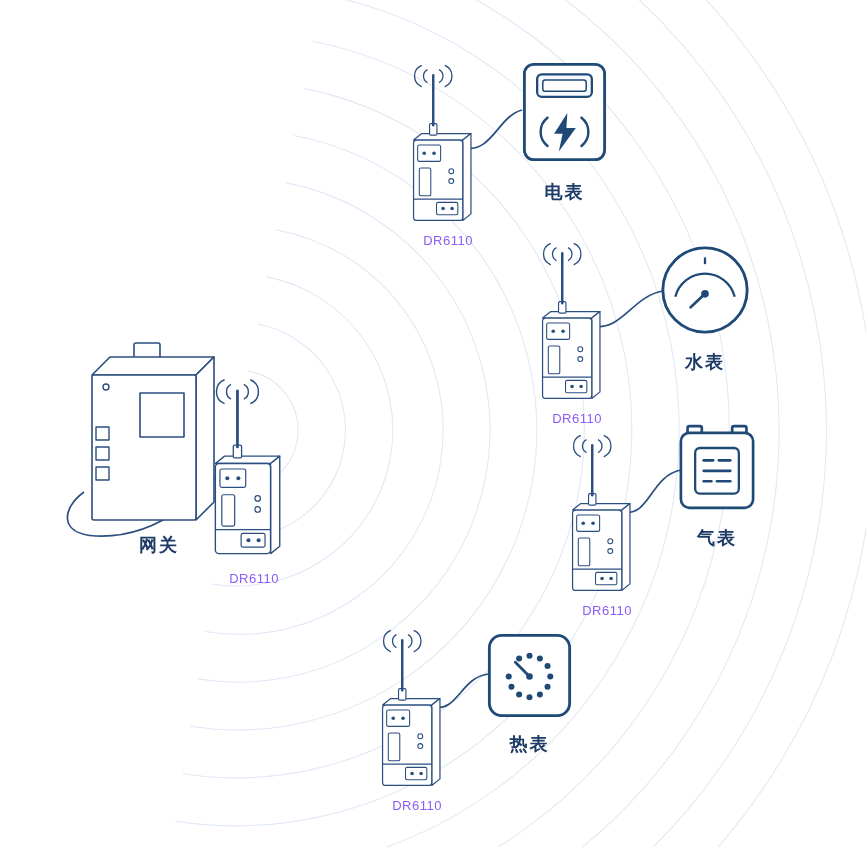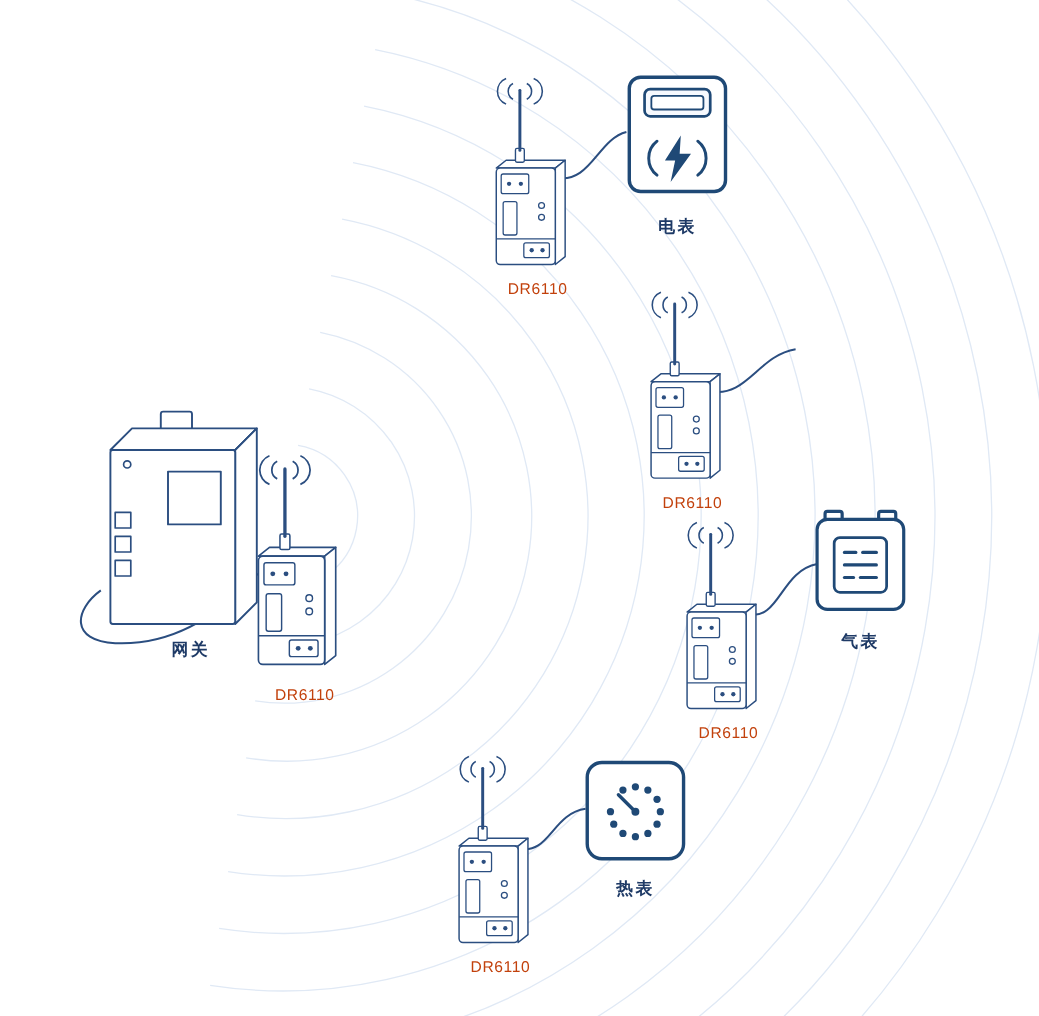--- a/index.html
+++ b/index.html
@@ -4,22 +4,22 @@
 <style>
   html,body{margin:0;padding:0;background:#fff;}
   #canvas{
     position:relative;width:866px;height:847px;background:#ffffff;
     overflow:hidden;font-family:"Liberation Sans",sans-serif;
   }
   .layer{position:absolute;left:0;top:0;}
   #arcs path{fill:none;stroke-width:1.1;}
   #cables path{fill:none;stroke:#2b4e80;stroke-width:1.7;}
   .dev{position:absolute;display:flex;flex-direction:column;align-items:center;}
-  .model-label{margin-top:6px;font-size:13px;color:#c2410c;letter-spacing:.5px;}
-  .cn-label{font-size:14px;font-weight:600;color:#1e3a66;letter-spacing:2px;text-align:center;}
+  .model-label{margin-top:6px;font-size:13px;color:#8b5cf6;letter-spacing:.5px;}
+  .cn-label{font-size:18px;font-weight:600;color:#1e3a66;letter-spacing:2px;text-align:center;}
   .meter-label-electric{margin-top:18px;}
   .meter-label-water{margin-top:14px;}
   .meter-label-gas{margin-top:16px;}
   .meter-label-heat{margin-top:14px;}
   #gateway .cn-label{margin-top:-2px;width:105px;}
   #defs-holder{position:absolute;width:0;height:0;overflow:hidden;}
 </style>
 </head>
 <body>
 
@@ -191,20 +191,26 @@
     <div class="model-label">DR6110</div>
   </div>
 
   <div class="dev" style="left:522px;top:62px;width:85px;">
     <svg width="85" height="100">
         <use href="#sym-electric"></use>
       </svg>
     <div class="cn-label meter-label-electric">电表</div>
   </div>
 
+  <div class="dev" style="left:659px;top:244px;width:92px;">
+    <svg width="92" height="92">
+        <use href="#sym-water"></use>
+      </svg>
+    <div class="cn-label meter-label-water">水表</div>
+  </div>
 
   <div class="dev" style="left:679px;top:424px;width:76px;">
     <svg width="76" height="86">
         <use href="#sym-gas"></use>
       </svg>
     <div class="cn-label meter-label-gas">气表</div>
   </div>
 
   <div class="dev" style="left:487px;top:633px;width:85px;justify-content:flex-end;">
     <svg width="85" height="85">

